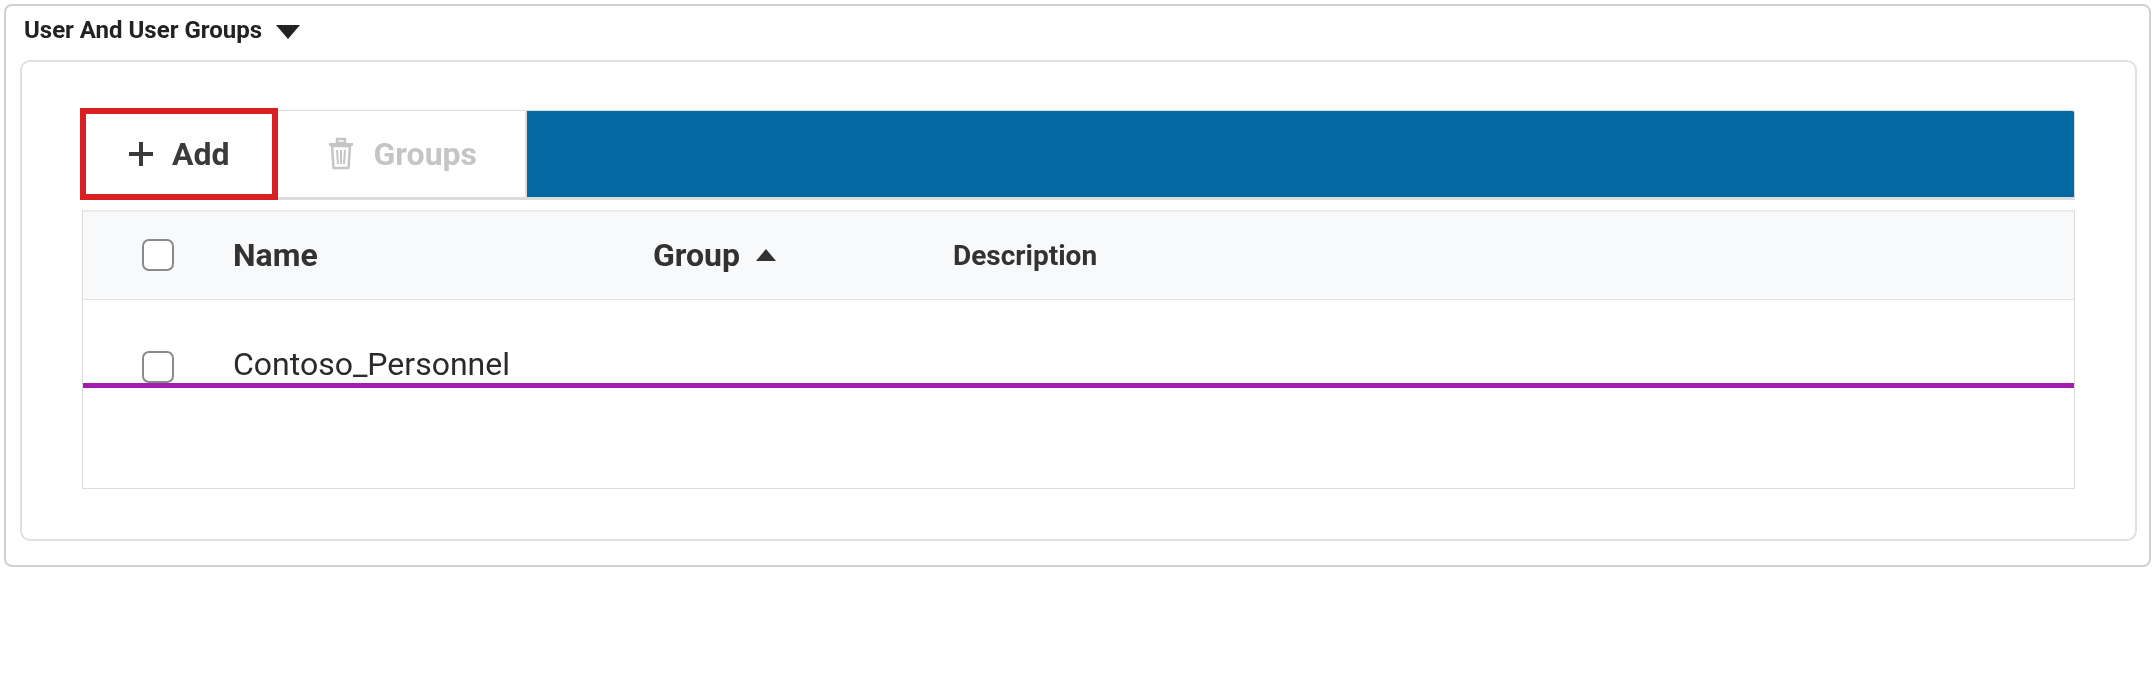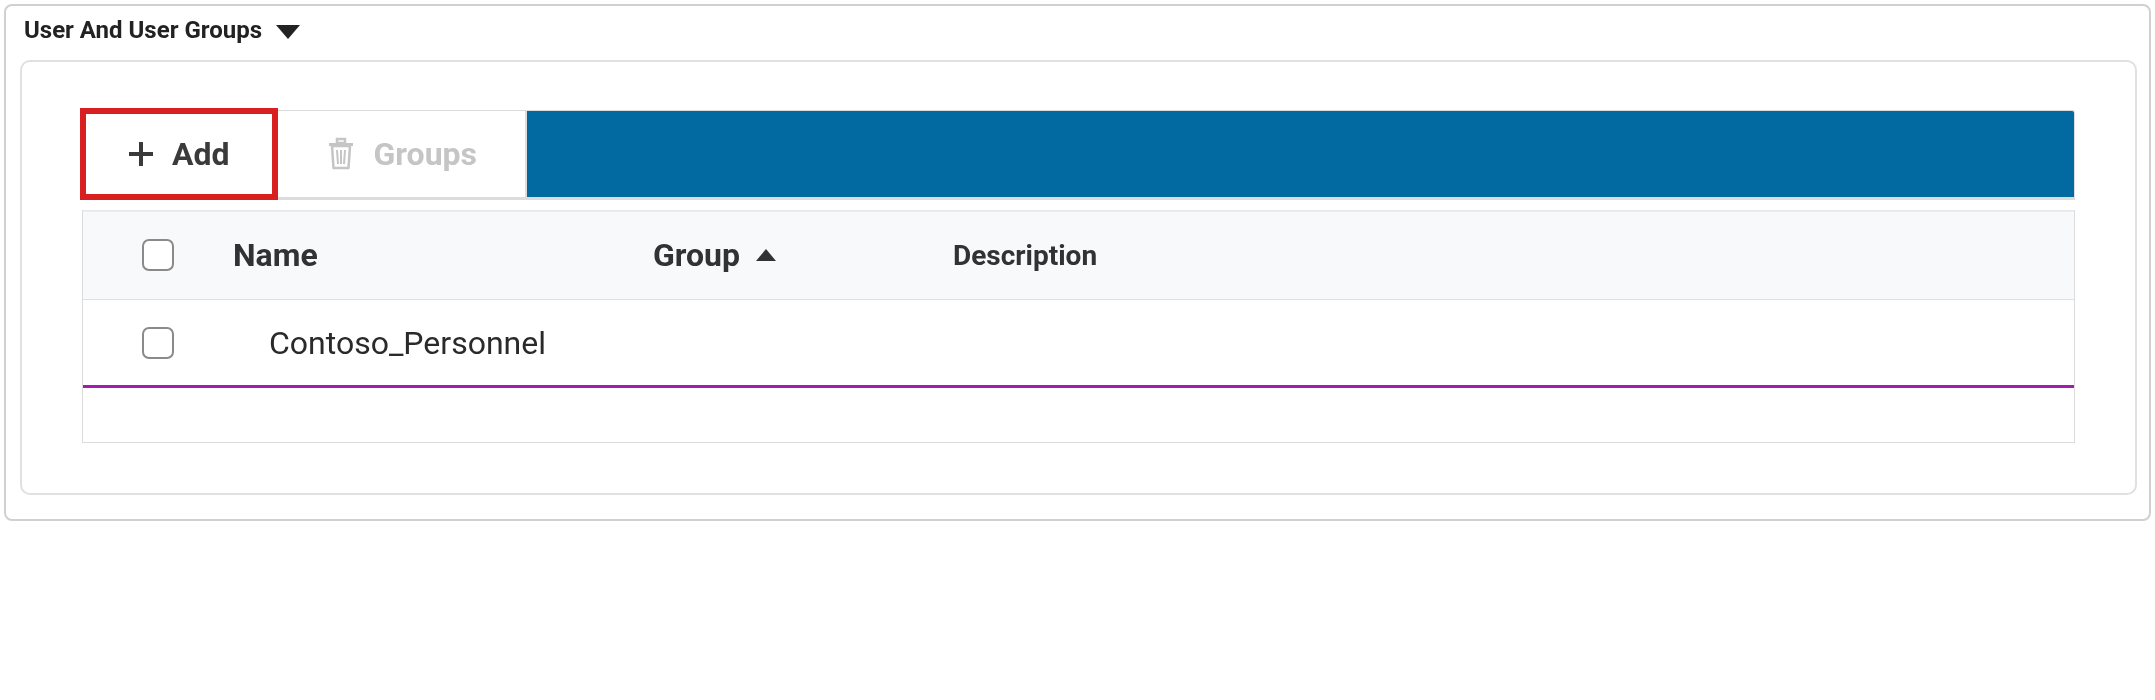--- a/index.html
+++ b/index.html
@@ -76,21 +76,21 @@
       border-right: 2px solid #dedede;
       padding: 0 48px;
     }
     .plus-icon svg, .trash-icon svg {
       display: block;
     }
     .table-wrap {
       border-left: 1px solid #dcdcdc;
       border-right: 1px solid #dcdcdc;
       border-bottom: 1px solid #dcdcdc;
-      padding-bottom: 54px;
+      padding-bottom: 100px;
     }
     .thead-row {
       display: flex;
       align-items: center;
       background: #f8f9fa;
       border-top: 1px solid #e8e8e8;
       border-bottom: 1px solid #e0e0e0;
       height: 90px;
       margin-top: 10px;
       box-shadow: inset 0 1px 0 #eee;
@@ -135,24 +135,23 @@
     }
     .sort-up {
       width: 0;
       height: 0;
       border-left: 10px solid transparent;
       border-right: 10px solid transparent;
       border-bottom: 12px solid #323232;
     }
     .tbody-row {
       display: flex;
-      align-items: center;
+      align-items: flex-end;
       height: 88px;
-      border-bottom: 3px solid #a21caf;
-      gap: 36px;
+      border-bottom: 5px solid #a21caf;
     }
     .tbody-row .cell-name,
     .tbody-row .cell-type,
     .tbody-row .cell-desc {
       font-weight: 400;
       color: #2a2a2a;
     }
   </style>
 </head>
 <body>

